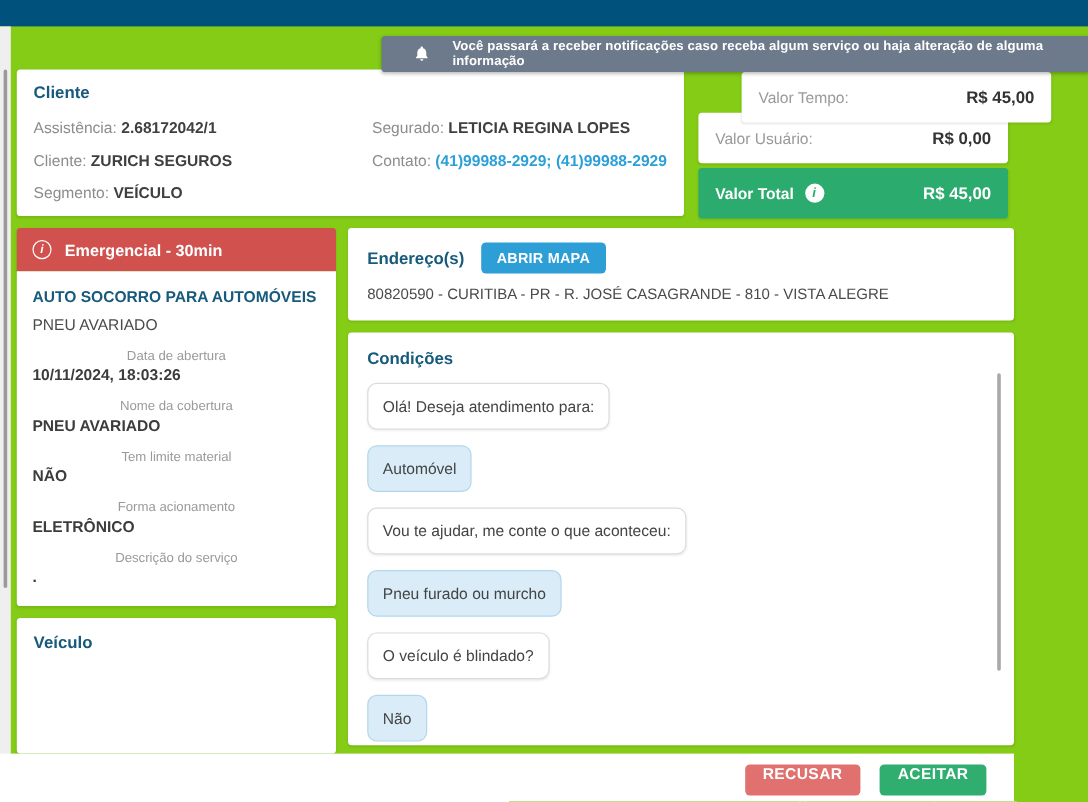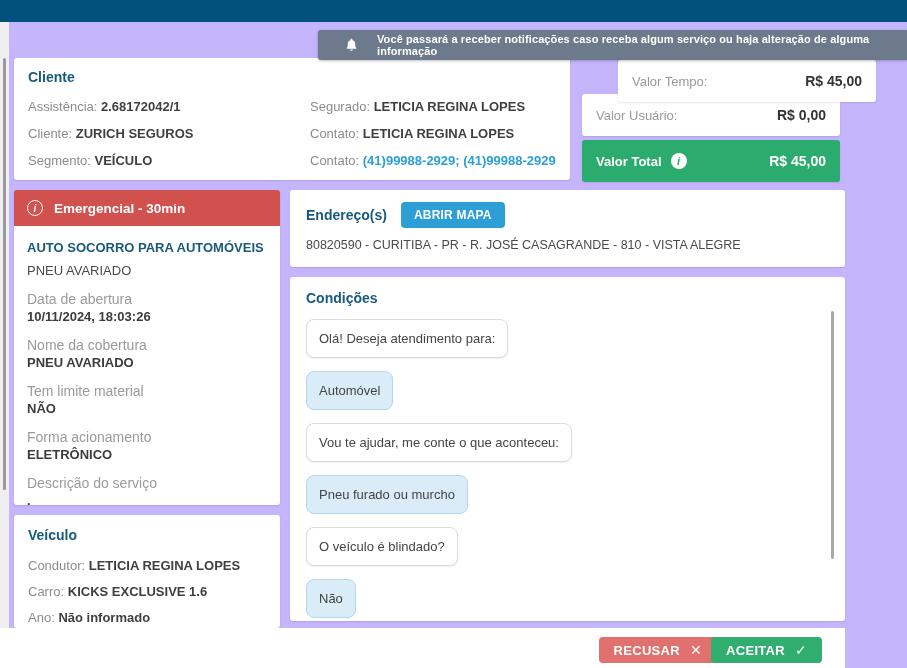--- a/index.html
+++ b/index.html
@@ -2,21 +2,21 @@
 <html><head>
 <meta charset="utf-8">
 <style>
   * { box-sizing: border-box; margin: 0; padding: 0; }
   html,body { width:907px; height:668px; }
   body {
     font-family: "Liberation Sans", "DejaVu Sans", sans-serif;
     background:#f1f1f1;
     overflow:hidden;
   }
-  .stage { position:relative; width:907px; height:668px; background:#c4b5fd; overflow:hidden; }
+  .stage { position:relative; width:907px; height:668px; background:#84cc16; overflow:hidden; }
 
   
   .topbar { position:absolute; left:0; top:0; width:907px; height:22px; background:#00527c; }
 
   
   .page-sb-track { position:absolute; left:0; top:22px; width:9px; height:646px; background:#efefef; }
   .page-sb-thumb { position:absolute; left:3px; top:36px; width:3px; height:432px; background:#9a9a9a; border-radius:2px; }
 
   
   .toast {
@@ -60,21 +60,21 @@
   .banner { position:absolute; left:14px; top:190px; width:266px; height:36px; background:#d0514e;
             border-radius:3px 3px 0 0; display:flex; align-items:center; padding-left:13px; gap:11px;
             color:#fff; font-weight:700; font-size:13.5px; box-shadow:0 1px 2px rgba(0,0,0,.12); }
   .info-outline { width:16px; height:16px; border:1.5px solid #fff; border-radius:50%;
                   display:inline-flex; align-items:center; justify-content:center;
                   font-size:10px; font-weight:700; font-style:italic; color:#fff; flex:0 0 auto; }
   .service-card { left:14px; top:226px; width:266px; height:279px; border-radius:0 0 3px 3px; padding:13px 13px; }
   .svc-title { color:#175a7c; font-weight:700; font-size:13px; line-height:17px; }
   .svc-sub { color:#4a4a4a; font-size:13px; margin-top:7px; }
   .fld { margin-top:13px; }
-  .fld .flbl { color:#9a9a9a; font-size:14px; }
+  .fld .flbl { color:#9a9a9a; font-size:11px;text-align:center; }
   .fld .fval { color:#3c3c3c; font-size:13px; font-weight:700; margin-top:2px; }
 
   
   .vehicle-card { left:14px; top:515px; width:266px; height:113px; padding:12px 14px; overflow:hidden; }
   .vehicle-rows { margin-top:10px; line-height:26px; font-size:13px; }
 
   
   .address-card { left:290px; top:190px; width:555px; height:77px; padding:12px 16px; }
   .addr-head { display:flex; align-items:center; gap:14px; }
   .map-btn { background:#2d9fd6; color:#fff; border:none; font-family:inherit;
@@ -85,21 +85,21 @@
   .cond-card { left:290px; top:277px; width:555px; height:344px; padding:13px 16px; overflow:hidden; }
   .bubble { display:table; font-size:13px; color:#444; padding:11px 12px; border-radius:8px; margin-top:13px; }
   .bubble.q { background:#fff; border:1px solid #dcdcdc; box-shadow:0 1px 2px rgba(0,0,0,.07); }
   .bubble.a { background:#d9ecf8; border:1px solid #b3d7eb; }
   .cond-sb { position:absolute; right:11px; top:34px; width:3px; height:248px; background:#a9a9a9; border-radius:2px; }
 
   
   .footer { position:absolute; left:0; top:628px; width:845px; height:40px; background:#fff; z-index:10; }
   .btn { position:absolute; top:9px; height:26px; border:none; border-radius:4px; color:#fff;
          font-family:inherit; font-size:13px; font-weight:700; letter-spacing:.3px;
-         display:flex; align-items:center; gap:10px; padding:0 15px; cursor:pointer; }
+         display:flex; align-items:center; gap:10px; padding:0 15px; cursor:pointer;flex-direction:column; }
   .btn .bicon { font-size:14px; font-weight:400; }
   .btn.reject { right:128px; background:#e0716e; }
   .btn.accept { right:23px; background:#2fae70; }
 </style>
 </head>
 <body>
 
 <div class="stage">
 
   <div class="topbar"></div>
@@ -134,24 +134,20 @@
           <span class="val">VEÍCULO</span>
         </div>
       </div>
       <div class="client-col c2">
         <div>
           <span class="lbl">Segurado:</span>
           <span class="val">LETICIA REGINA LOPES</span>
         </div>
         <div>
           <span class="lbl">Contato:</span>
-          <span class="val">LETICIA REGINA LOPES</span>
-        </div>
-        <div>
-          <span class="lbl">Contato:</span>
           <span class="val link">(41)99988-2929; (41)99988-2929</span>
         </div>
       </div>
     </div>
   </div>
 
   <div class="vrow r1">
     <span class="vlbl">Valor Tempo:</span>
     <span class="vval">R$ 45,00</span>
   </div>
@@ -191,34 +187,20 @@
       <div class="fval">ELETRÔNICO</div>
     </div>
     <div class="fld">
       <div class="flbl">Descrição do serviço</div>
       <div class="fval">.</div>
     </div>
   </div>
 
   <div class="card vehicle-card">
     <div class="card-title">Veículo</div>
-    <div class="vehicle-rows">
-      <div>
-        <span class="lbl">Condutor:</span>
-        <span class="val">LETICIA REGINA LOPES</span>
-      </div>
-      <div>
-        <span class="lbl">Carro:</span>
-        <span class="val">KICKS EXCLUSIVE 1.6</span>
-      </div>
-      <div>
-        <span class="lbl">Ano:</span>
-        <span class="val">Não informado</span>
-      </div>
-    </div>
   </div>
 
   <div class="card address-card">
     <div class="addr-head">
       <span class="card-title">Endereço(s)</span>
       <button class="map-btn">ABRIR MAPA</button>
     </div>
     <div class="addr-text">80820590 - CURITIBA - PR - R. JOSÉ CASAGRANDE - 810 - VISTA ALEGRE</div>
   </div>
 

